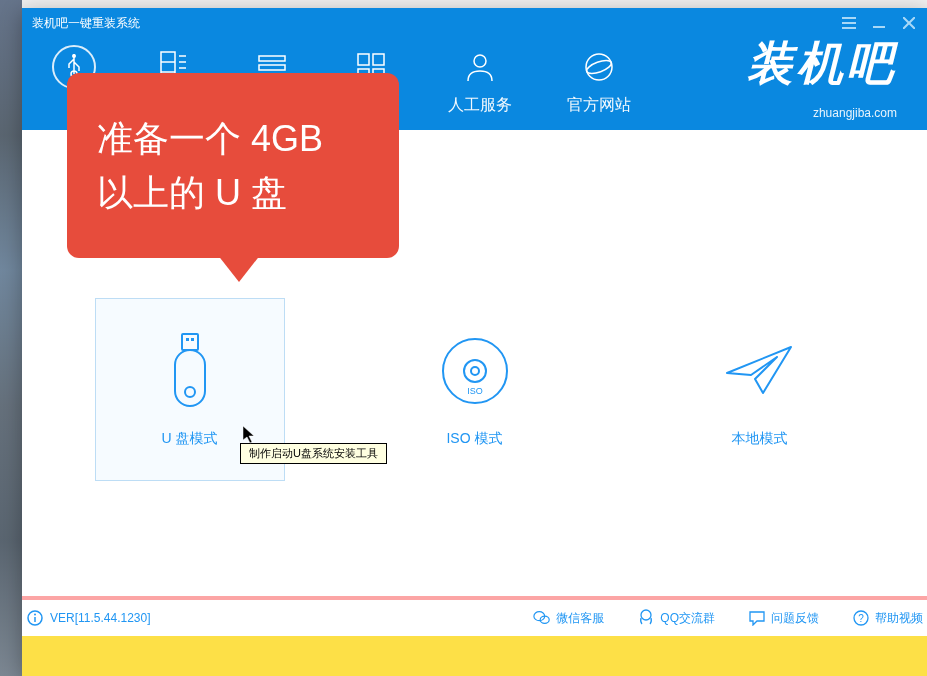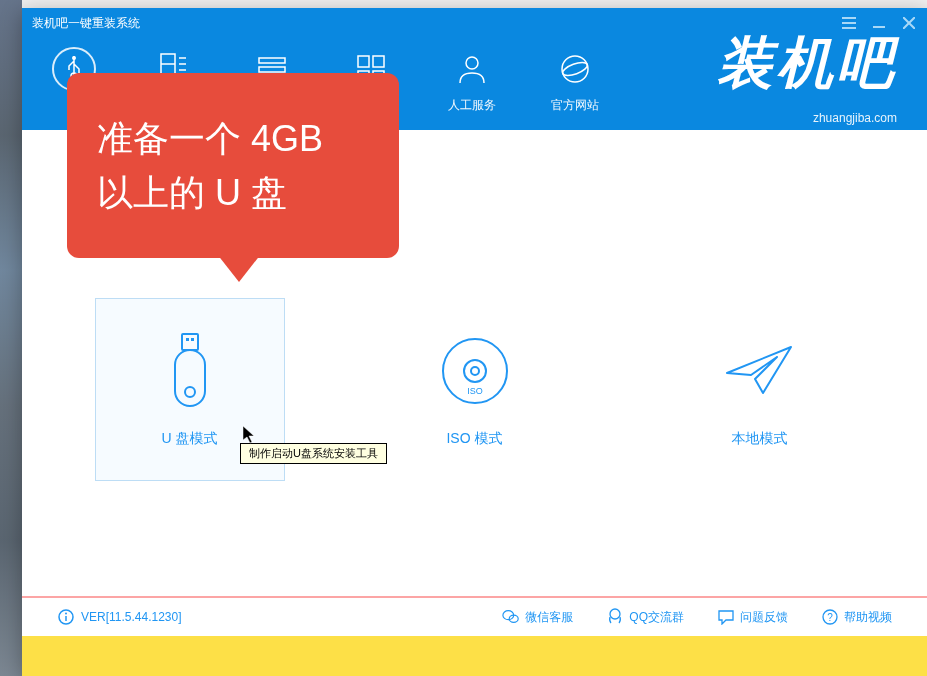--- a/index.html
+++ b/index.html
@@ -12,43 +12,43 @@
     .titlebar { height: 30px; background: #0a88e0; display: flex; align-items: center; padding: 0 10px; color: #fff; font-size: 12px; }
     .titlebar-title { flex: 1; }
     .titlebar-controls { display: flex; gap: 14px; align-items: center; }
     .titlebar-btn { width: 16px; height: 16px; display: flex; align-items: center; justify-content: center; cursor: pointer; color: #a8d8f7; font-size: 14px; }
     .titlebar-btn.close { font-size: 16px; }
     
     .header { height: 92px; background: #0a88e0; display: flex; align-items: center; padding: 0 30px 8px 30px; }
     .nav-items { display: flex; gap: 55px; flex: 1; }
     .nav-item { display: flex; flex-direction: column; align-items: center; gap: 6px; cursor: pointer; color: #fff; }
     .nav-icon { width: 44px; height: 44px; border: 2px solid rgba(255,255,255,0.85); border-radius: 50%; display: flex; align-items: center; justify-content: center; }
-    .nav-label { font-size: 12px; color: rgba(255,255,255,0.95); }
+    .nav-label { font-size: 16px; color: rgba(255,255,255,0.95); }
     
     .brand { display: flex; flex-direction: column; align-items: flex-end; color: #fff; }
-    .brand-main { font-size: 56px; font-weight: bold; letter-spacing: 4px; line-height: 1; font-style: italic; }
+    .brand-main { font-size: 46px; font-weight: bold; letter-spacing: 4px; line-height: 1; font-style: italic; }
     .brand-sub { font-size: 12px; color: rgba(255,255,255,0.9); margin-top: 20px; }
     
     .content { height: 506px; background: #fff; position: relative; }
     
     .callout { position: absolute; left: 45px; top: -57px; width: 332px; height: 185px; background: #e74c3c; border-radius: 12px; padding: 24px 30px; display: flex; align-items: center; justify-content: flex-end; z-index: 10; }
     .callout-text { color: #fff; font-size: 36px; line-height: 1.5; text-align: left; }
     .callout-arrow { position: absolute; bottom: -24px; left: 150px; width: 0; height: 0; border-left: 22px solid transparent; border-right: 22px solid transparent; border-top: 28px solid #e74c3c; }
     
     .modes { position: absolute; top: 168px; left: 0; right: 0; display: flex; justify-content: center; gap: 95px; }
     .mode { width: 190px; height: 183px; display: flex; flex-direction: column; align-items: center; justify-content: center; gap: 20px; cursor: pointer; border: 1px solid transparent; }
     .mode.active { border: 1px solid #bdddf5; background: #f6fbff; }
     .mode-icon { height: 78px; display: flex; align-items: center; justify-content: center; }
     .mode-label { font-size: 14px; color: #2196F3; }
     
     .tooltip { position: absolute; left: 218px; top: 313px; background: #ffffe1; border: 1px solid #000; padding: 2px 8px; font-size: 11px; z-index: 20; white-space: nowrap; }
     
     .cursor { position: absolute; left: 221px; top: 296px; z-index: 25; }
     
-    .footer { position: absolute; bottom: 0; left: 0; right: 0; height: 40px; border-top: 2px solid #fca5a5; display: flex; padding: 0 35px; font-size: 12px; color: #2196F3; background: #fff; }
+    .footer { position: absolute; bottom: 0; left: 0; right: 0; height: 40px; border-top: 4px solid #fca5a5; display: flex; padding: 0 4px; font-size: 12px; color: #2196F3; background: #fff; }
     .footer-left { display: flex; align-items: center; gap: 6px; flex: 1; }
     .footer-right { display: flex; align-items: center; gap: 33px; }
     .footer-item { display: flex; align-items: center; gap: 5px; cursor: pointer; }
     .footer-icon { width: 18px; height: 18px; display: flex; align-items: center; justify-content: center; }
   </style>
 </head>
 <body>
 
 <div class="edge-strip"></div>
 

